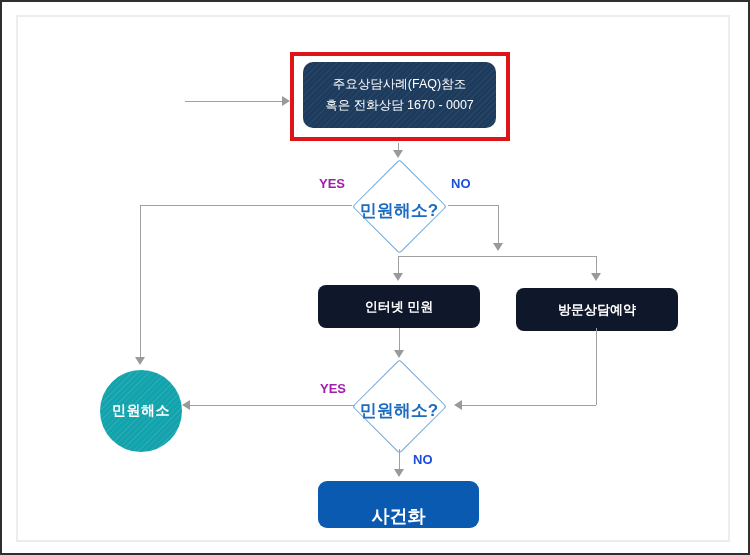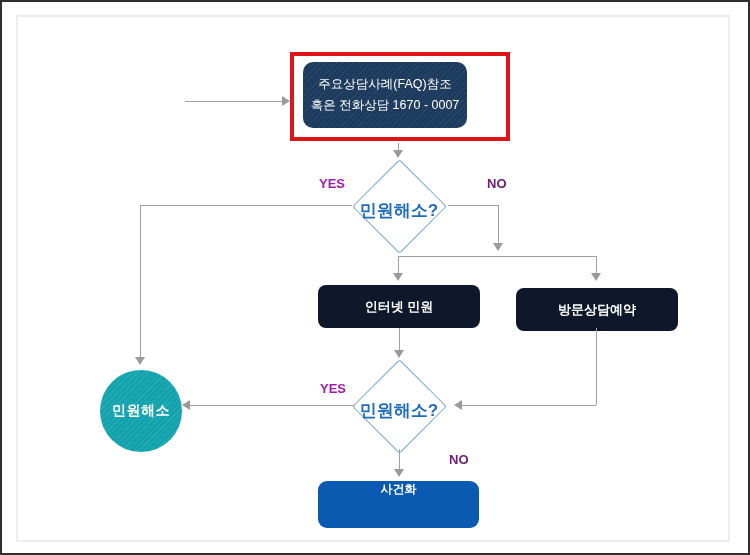--- a/index.html
+++ b/index.html
@@ -18,50 +18,50 @@
     color:#fff;font-weight:bold;font-size:14px;letter-spacing:0.5px;
     background-image:repeating-linear-gradient(135deg, rgba(255,255,255,0.09) 0px, rgba(255,255,255,0.09) 1px, transparent 1px, transparent 4px);
   }
   .circle-complainant{left:81px;top:45px;width:78px;height:78px;background-color:#0d5bb0;}
   .circle-resolved{left:82px;top:353px;width:82px;height:82px;background-color:#13a3ad;}
   .highlight-rect{
     position:absolute;left:272px;top:35px;width:220px;height:89px;
     border:4px solid #dd1418;box-sizing:border-box;background:transparent;
   }
   .faq-box{
-    position:absolute;left:285px;top:45px;width:164px;height:66px;border-radius:10px;
+    position:absolute;left:285px;top:45px;width:193px;height:66px;border-radius:10px;
     background-color:#1d3b5d;color:#fff;font-size:12.5px;line-height:21px;
     display:flex;flex-direction:column;align-items:center;justify-content:center;text-align:center;
     background-image:repeating-linear-gradient(135deg, rgba(255,255,255,0.05) 0px, rgba(255,255,255,0.05) 1px, transparent 1px, transparent 4px);
   }
   .process-box{
     position:absolute;width:162px;height:43px;border-radius:8px;background:#0f172a;
     color:#fff;font-weight:bold;font-size:13px;display:flex;align-items:center;justify-content:center;
   }
   .box-internet{left:300px;top:268px;}
   .box-visit{left:498px;top:271px;font-family:Liberation Mono, monospace;}
   .box-case{
     position:absolute;left:300px;top:464px;width:161px;height:47px;border-radius:9px;
-    background:#0a5ab2;color:#fff;font-weight:bold;font-size:12px;
-    display:flex;align-items:flex-start;justify-content:center;
+    background:#0a5ab2;color:#fff;font-weight:bold;font-size:18px;
+    display:flex;align-items:flex-end;justify-content:center;
   }
   .diamond{
     position:absolute;width:67px;height:67px;background:#fff;
     border:1.5px solid #6fa8da;border-radius:3px;transform:rotate(45deg);box-sizing:border-box;
   }
   .diamond-1{left:348px;top:156px;}
   .diamond-2{left:348px;top:356px;}
   .diamond-label{
     position:absolute;width:100px;text-align:center;color:#1e6cc0;font-weight:bold;font-size:17px;
   }
   .d1-label{left:331px;top:182px;}
   .d2-label{left:331px;top:382px;}
   .edge-label{position:absolute;font-weight:bold;font-size:13px;}
   .yes{color:#a21caf;text-align:right;}
-  .no{color:#701a75;margin-left:36px;}
+  .no{color:#1d4ed8;}
   .lbl-yes1{left:301px;top:159px;}
   .lbl-no1{left:433px;top:159px;}
   .lbl-yes2{left:302px;top:364px;}
   .lbl-no2{left:395px;top:435px;}
   
   .h-line,.v-line{position:absolute;background:#a0a0a0;}
   .h-line{height:1px;}
   .v-line{width:1px;}
   .ah{position:absolute;width:0;height:0;}
   .ah-right{border-top:5px solid transparent;border-bottom:5px solid transparent;border-left:8px solid #9a9a9a;}

